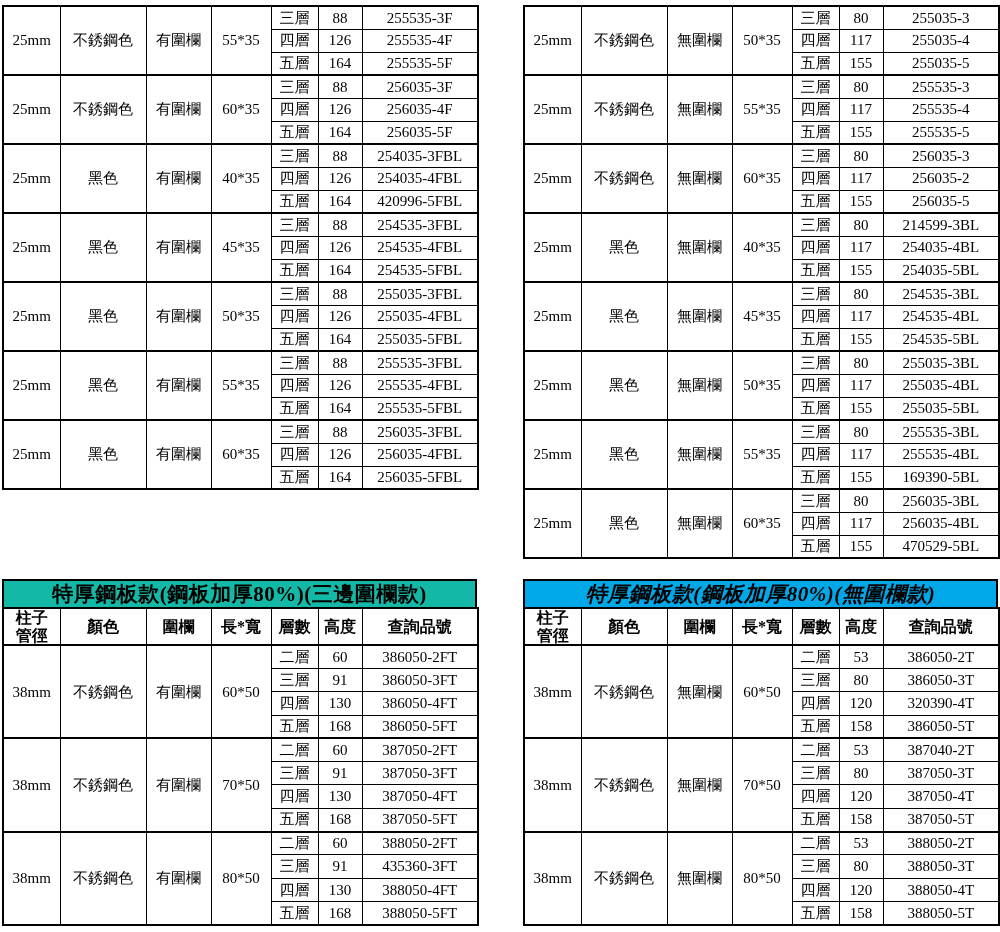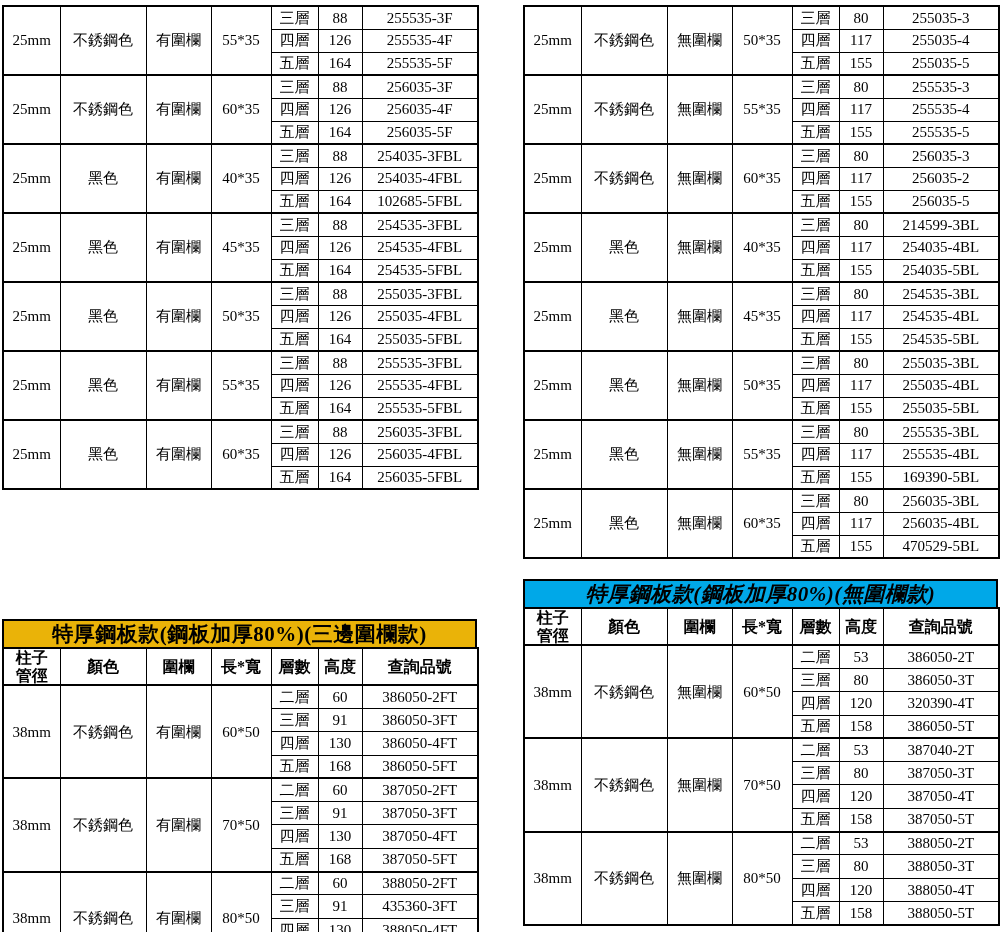--- a/index.html
+++ b/index.html
@@ -106,21 +106,21 @@
             <td>254035-3FBL</td>
           </tr>
           <tr>
             <td>四層</td>
             <td>126</td>
             <td>254035-4FBL</td>
           </tr>
           <tr>
             <td>五層</td>
             <td>164</td>
-            <td>102685-5FBL</td>
+            <td>420996-5FBL</td>
           </tr>
           <tr class="group-start">
             <td rowspan="3">25mm</td>
             <td rowspan="3">黑色</td>
             <td rowspan="3">有圍欄</td>
             <td rowspan="3">45*35</td>
             <td>三層</td>
             <td>88</td>
             <td>254535-3FBL</td>
           </tr>
@@ -355,21 +355,21 @@
           </tr>
           <tr>
             <td>五層</td>
             <td>155</td>
             <td>470529-5BL</td>
           </tr>
         </tbody>
       </table>
     </div>
   <div id="q-bottom-left" class="quad q-bottom">
-      <div class="section-title" style="background: #eab308; margin-top: 40px;">特厚鋼板款(鋼板加厚80%)(三邊圍欄款)</div>
+      <div class="section-title" style="background: #14b8a6;">特厚鋼板款(鋼板加厚80%)(三邊圍欄款)</div>
       <table class="grid">
         <colgroup>
           <col style="width: 57px;">
           <col style="width: 86px;">
           <col style="width: 65px;">
           <col style="width: 60px;">
           <col style="width: 47px;">
           <col style="width: 44px;">
           <col style="width: 116px;">
         </colgroup>

